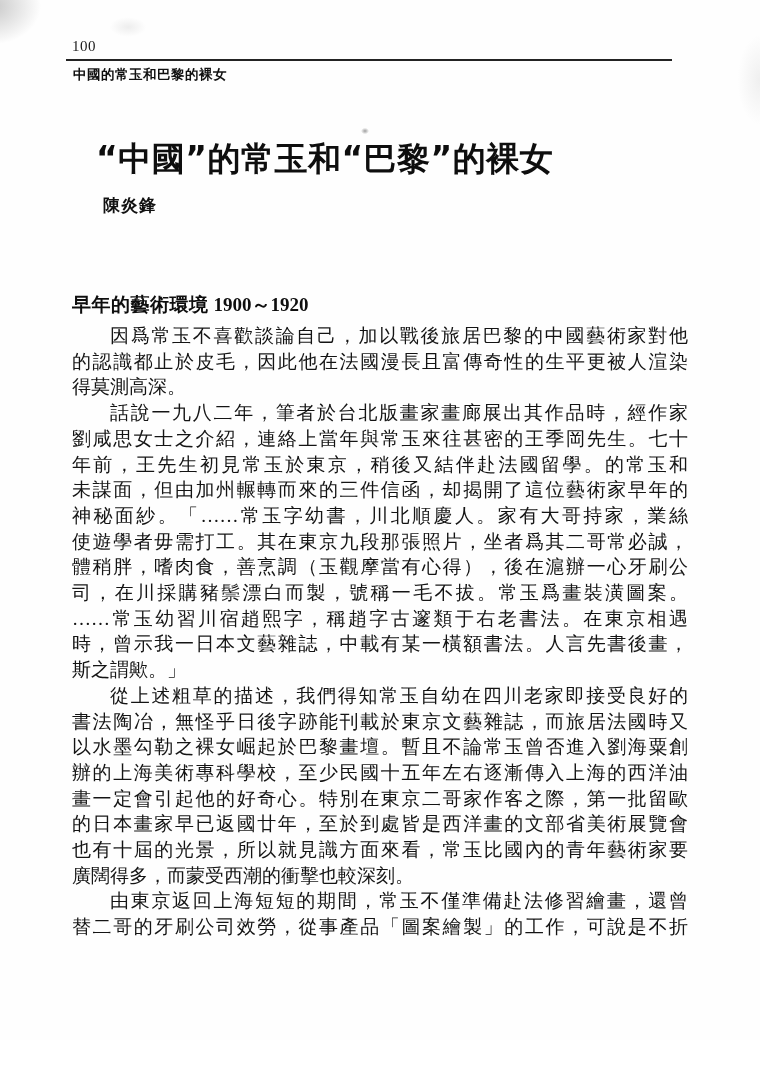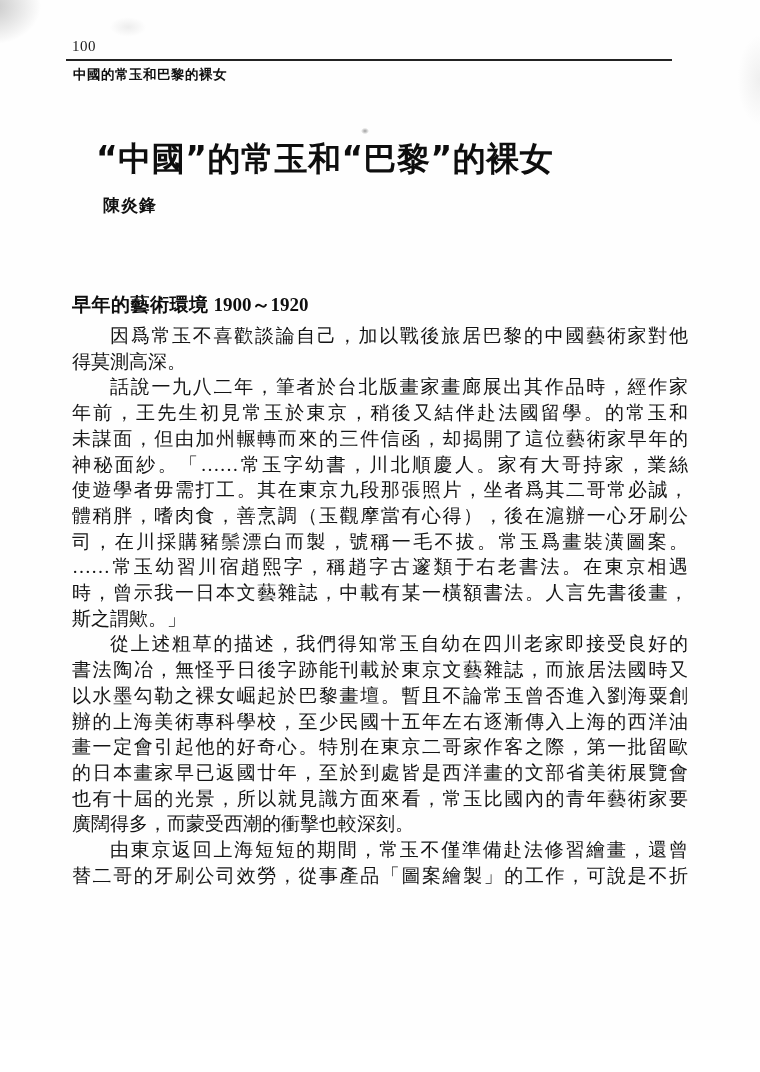--- a/index.html
+++ b/index.html
@@ -117,22 +117,24 @@
   <h1 class="article-title" style="margin:8px;">“中國”的常玉和“巴黎”的裸女</h1>
 
   <div class="article-author">陳炎鋒</div>
 
   <div class="section-heading">
     <span>早年的藝術環境</span><span class="period">1900～1920</span>
   </div>
 
   <div class="article-body">
       <div class="line indent full">因爲常玉不喜歡談論自己，加以戰後旅居巴黎的中國藝術家對他</div>
+      <div class="line full">的認識都止於皮毛，因此他在法國漫長且富傳奇性的生平更被人渲染</div>
       <div class="line">得莫測高深。</div>
       <div class="line indent full">話說一九八二年，筆者於台北版畫家畫廊展出其作品時，經作家</div>
+      <div class="line full">劉咸思女士之介紹，連絡上當年與常玉來往甚密的王季岡先生。七十</div>
       <div class="line full">年前，王先生初見常玉於東京，稍後又結伴赴法國留學。的常玉和</div>
       <div class="line full">未謀面，但由加州輾轉而來的三件信函，却揭開了這位藝術家早年的</div>
       <div class="line full">神秘面紗。「……常玉字幼書，川北順慶人。家有大哥持家，業絲</div>
       <div class="line full">使遊學者毋需打工。其在東京九段那張照片，坐者爲其二哥常必誠，</div>
       <div class="line full">體稍胖，嗜肉食，善烹調（玉觀摩當有心得），後在滬辦一心牙刷公</div>
       <div class="line full">司，在川採購豬鬃漂白而製，號稱一毛不拔。常玉爲畫裝潢圖案。</div>
       <div class="line full">……常玉幼習川宿趙熙字，稱趙字古邃類于右老書法。在東京相遇</div>
       <div class="line full">時，曾示我一日本文藝雜誌，中載有某一橫額書法。人言先書後畫，</div>
       <div class="line">斯之謂歟。」</div>
       <div class="line indent full">從上述粗草的描述，我們得知常玉自幼在四川老家即接受良好的</div>

